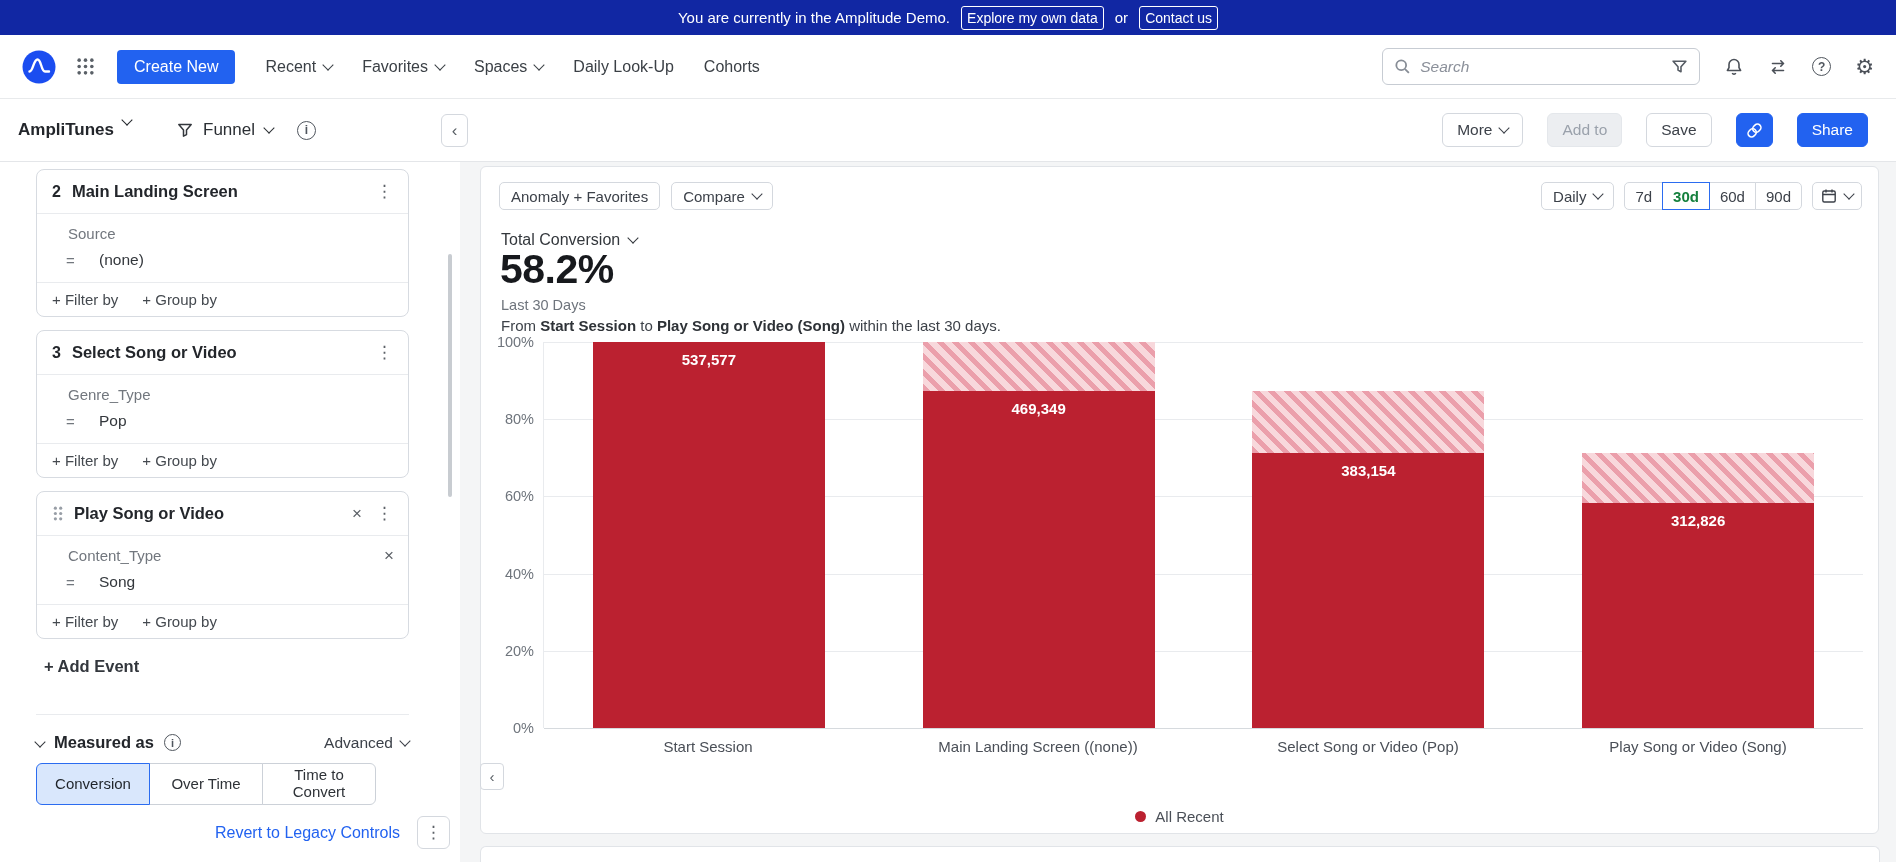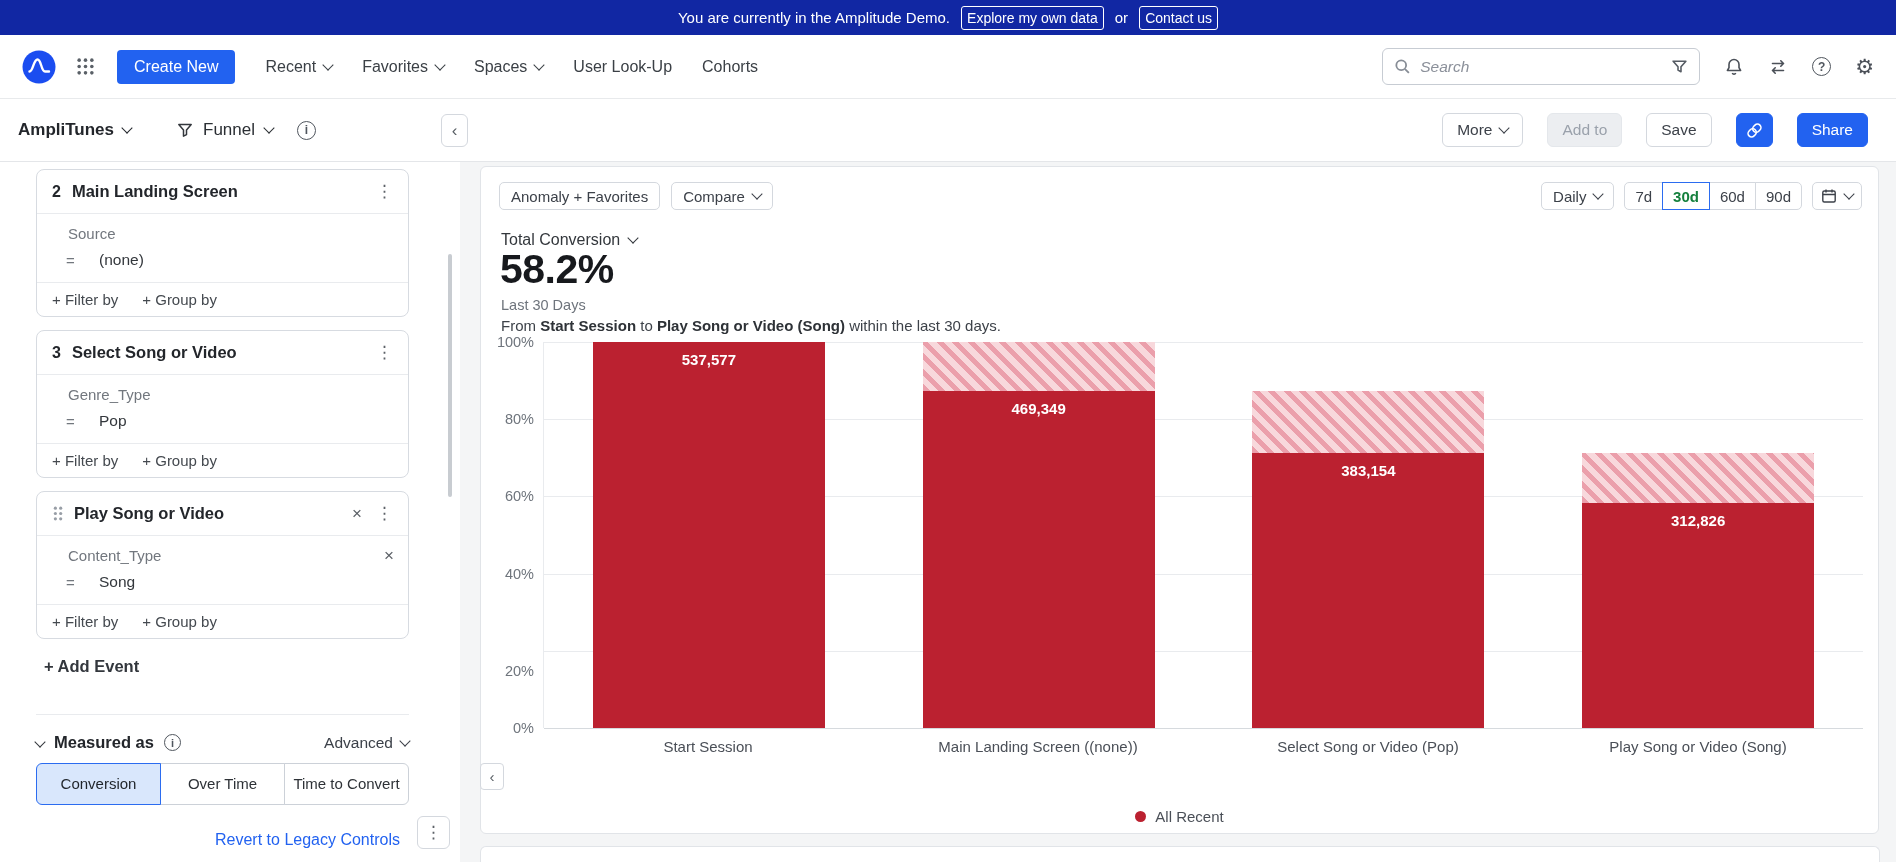--- a/index.html
+++ b/index.html
@@ -30,21 +30,21 @@
     display:flex; align-items:center; padding:0 11px; gap:9px; }
   .searchbox input { border:none; outline:none; flex:1; font-size:15.5px; color:#3b4046; font-family:inherit; background:transparent; min-width:0; }
   .searchbox input::placeholder { color:#8b909a; font-style:italic; }
   .icon-btn { display:flex; align-items:center; cursor:pointer; color:#4b5058; }
   .round-i { width:19px; height:19px; border:1.6px solid #50565e; border-radius:50%;
     display:flex; align-items:center; justify-content:center; font-size:12px; color:#50565e; font-weight:700; }
   .gear { font-size:21px; color:#4b5058; line-height:1; }
   
   .subheader { position:absolute; top:99px; left:0; right:0; height:63px; background:#fff;
     border-bottom:1px solid #e4e6e9; display:flex; align-items:center; padding:0 28px 0 18px; }
-  .ws-name { font-size:17px; font-weight:700; color:#23262b; display:flex; align-items:center; gap:9px; cursor:pointer; }
+  .ws-name { font-size:17px; font-weight:700; color:#23262b; display:flex; align-items:flex-start; gap:9px; cursor:pointer; }
   .chart-type { margin-left:46px; display:flex; align-items:center; gap:10px; font-size:17px; color:#2b2f34; cursor:pointer; }
   .info-after { margin-left:24px; }
   .sub-right { margin-left:auto; display:flex; align-items:center; gap:24px; }
   .btn { height:34px; border:1px solid #d4d8de; background:#fff; border-radius:6px; font-size:15.5px; color:#3c4149;
     padding:0 14px; display:inline-flex; align-items:center; gap:8px; font-family:inherit; cursor:pointer; white-space:nowrap; }
   .btn.disabled { background:#eceef1; color:#9aa1ab; border-color:#e4e7eb; cursor:default; }
   .btn.primary { background:#2262f0; border-color:#2262f0; color:#fff; }
   .btn.icon-only { width:37px; padding:0; justify-content:center; }
   .collapse-btn { position:absolute; left:441px; top:114px; width:27px; height:33px; background:#fff;
     border:1px solid #d4d8de; border-radius:6px; display:flex; align-items:center; justify-content:center;
@@ -66,29 +66,29 @@
   .prop-val-row { display:flex; align-items:center; margin-top:9px; padding-left:29px; }
   .prop-op { font-size:15px; color:#72777e; width:33px; cursor:pointer; }
   .prop-val { font-size:15.5px; color:#33373c; cursor:pointer; }
   .step-foot { height:33px; display:flex; align-items:center; gap:24px; padding-left:15px; font-size:15px; color:#44494f; }
   .step-foot span { cursor:pointer; }
   .add-event { margin:18px 0 0 8px; font-size:16.5px; font-weight:600; color:#33373d; cursor:pointer; display:inline-block; }
   .side-divider { margin-top:38px; height:1px; background:#e9ebee; }
   .measured-row { margin-top:18px; display:flex; align-items:center; gap:10px; }
   .measured-label { font-size:16.5px; font-weight:700; color:#23262b; }
   .advanced { margin-left:auto; display:flex; align-items:center; gap:8px; font-size:15.5px; color:#3c4149; cursor:pointer; }
-  .seg { margin-top:11px; display:flex; width:373px; }
+  .seg { margin-top:11px; display:flex; width:340px; }
   .seg-cell { flex:1; height:42px; border:1px solid #ccd1d8; background:#fff; display:flex; align-items:center;
     justify-content:center; font-size:15px; color:#2e3237; text-align:center; line-height:1.12; margin-left:-1px;
     cursor:pointer; padding:0 6px; position:relative; }
   .seg-cell:first-child { margin-left:0; border-radius:6px 0 0 6px; }
   .seg-cell:last-child { border-radius:0 6px 6px 0; }
   .seg-cell.selected { background:#d9e7fc; border:1.5px solid #2b6cf0; z-index:2; color:#1f242a; }
   .side-scrollbar { position:absolute; right:8px; top:92px; width:4px; height:243px; background:#c8ccd1; border-radius:2px; cursor:pointer; }
-  .side-bottom { position:absolute; left:0; bottom:13px; width:460px; display:flex; align-items:flex-end;
+  .side-bottom { position:absolute; left:0; bottom:13px; width:460px; display:flex; align-items:center;
     justify-content:flex-end; gap:17px; padding-right:10px; }
   .revert-link { font-size:16px; color:#2262f0; cursor:pointer; }
   .kebab-btn { width:33px; height:33px; border:1px solid #d4d8de; border-radius:6px; background:#fff;
     display:flex; align-items:center; justify-content:center; font-size:17px; color:#5c6167; cursor:pointer; }
   
   .content { position:absolute; top:162px; left:460px; right:0; bottom:0; background:#f4f5f6; }
   .panel { position:absolute; left:20px; top:4px; width:1399px; height:668px; background:#fff;
     border:1px solid #e1e4e8; border-radius:6px; }
   .panel-row1 { position:absolute; top:15px; left:18px; right:16px; display:flex; align-items:center; gap:11px; }
   .sbtn { height:28px; border:1px solid #d4d8de; background:#fff; border-radius:5px; font-size:15px; color:#3c4149;
@@ -163,21 +163,21 @@
       </div>
       <div class="nav-item">
         <span>Favorites</span>
         <span class="chev"></span>
       </div>
       <div class="nav-item">
         <span>Spaces</span>
         <span class="chev"></span>
       </div>
       <div class="nav-item">
-        <span>User Look-Up</span>
+        <span>Daily Look-Up</span>
       </div>
       <div class="nav-item">
         <span>Cohorts</span>
       </div>
     </div>
 
   <div class="nav-right">
     <div class="searchbox">
       <svg width="17" height="17" viewBox="0 0 16 16" fill="none" stroke="#878d96" stroke-width="1.7">
         <circle cx="6.8" cy="6.8" r="4.6"></circle>
@@ -379,21 +379,21 @@
       <span class="chev"></span>
     </div>
     <div class="big-val">58.2%</div>
     <div class="period">Last 30 Days</div>
     <div class="desc"><span>From </span><b>Start Session</b><span> to </span><b>Play Song or Video (Song)</b><span> within the last 30 days.</span></div>
 
     <div class="plot">
         <div class="gridline baseline" style="top: 100%;"></div>
         <div class="ytick" style="top: 100%;">0%</div>
         <div class="gridline" style="top: 80%;"></div>
-        <div class="ytick" style="top: 80%; margin-top: 20px;">20%</div>
+        <div class="ytick" style="top: 80%;">20%</div>
         <div class="gridline" style="top: 60%;"></div>
         <div class="ytick" style="top: 60%;">40%</div>
         <div class="gridline" style="top: 40%;"></div>
         <div class="ytick" style="top: 40%;">60%</div>
         <div class="gridline" style="top: 20%;"></div>
         <div class="ytick" style="top: 20%;">80%</div>
         <div class="gridline" style="top: 0%;"></div>
         <div class="ytick" style="top: 0%;">100%</div>
         <div class="bars-row">
           <div class="slot">

